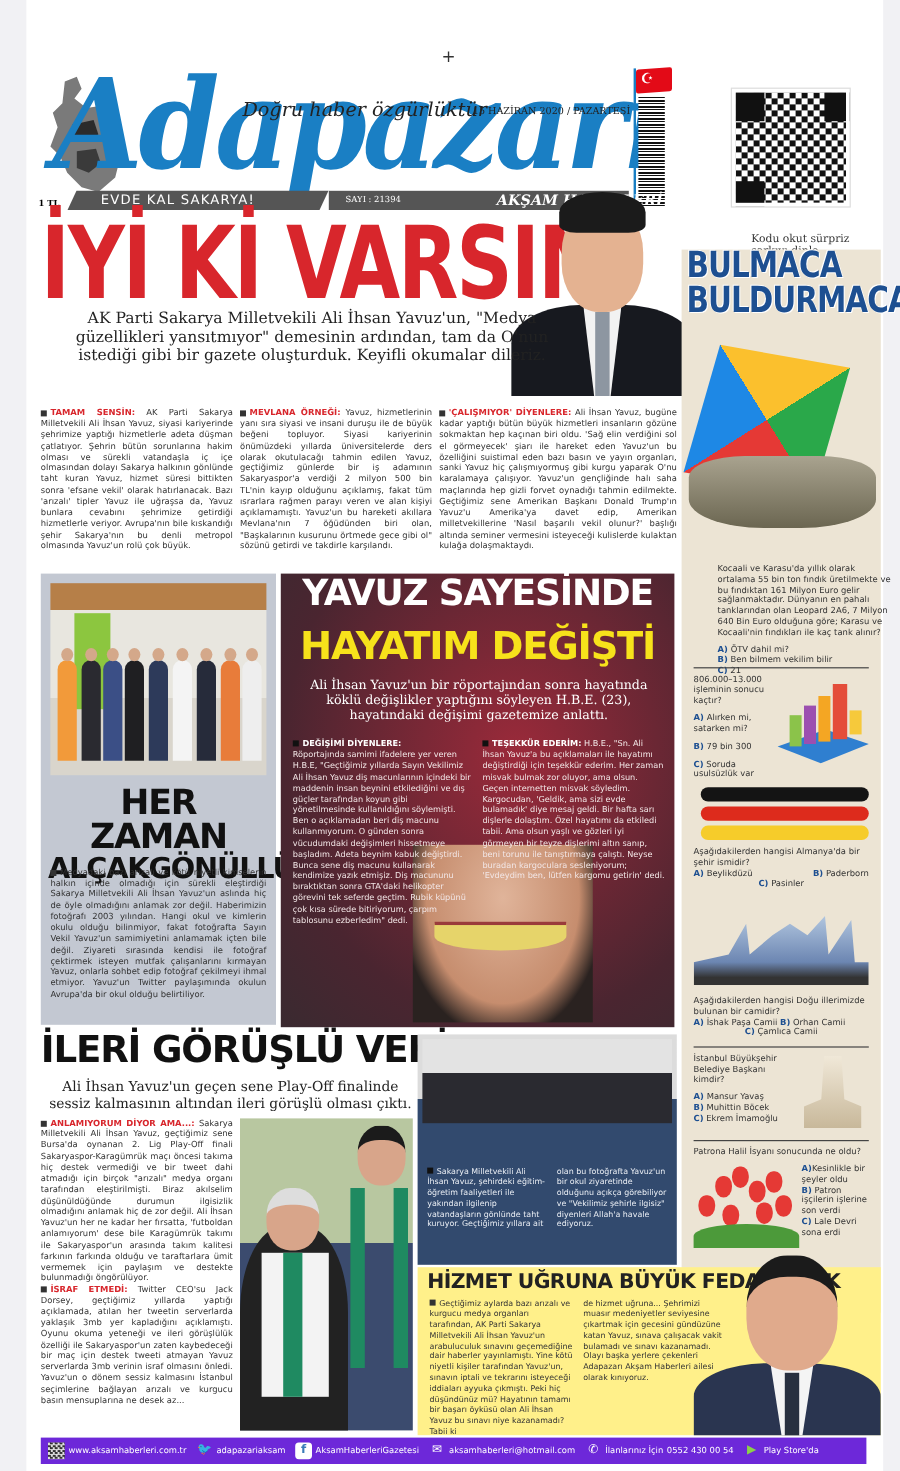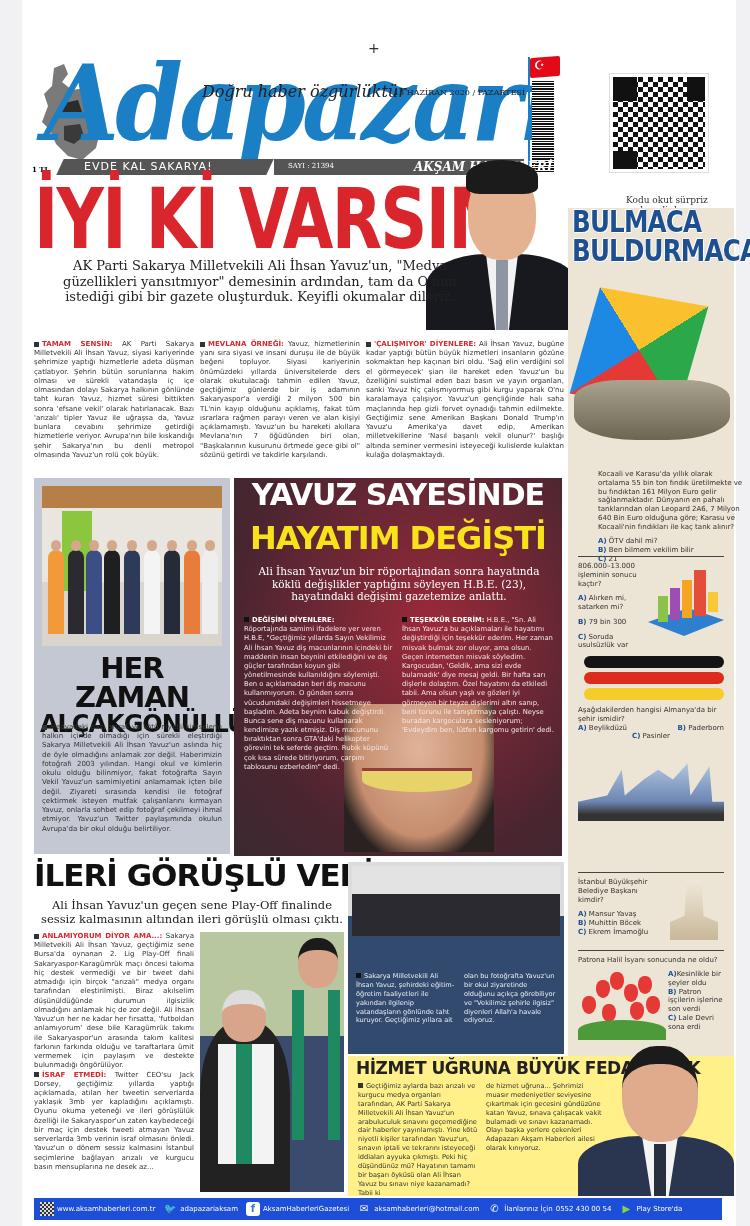--- a/index.html
+++ b/index.html
@@ -116,21 +116,21 @@
   .hizmet-head { left: 334px; top: 1058px; font-weight: bold; font-size: 17px; color: #222; letter-spacing: -0.5px; }
   .hz-c1 { left: 336px; top: 1082px; width: 120px; font-size: 6.6px; color: #333; line-height: 1.35; }
   .hz-c2 { left: 464px; top: 1082px; width: 116px; font-size: 6.6px; color: #333; line-height: 1.35; }
   .portrait2 { left: 556px; top: 1040px; width: 156px; height: 156px; overflow: hidden; }
   .portrait2 .face { position: absolute; left: 44px; top: 6px; width: 76px; height: 96px; background: #e0aa8c; border-radius: 45%; border-top: 18px solid #1b1b1b; }
   .portrait2 .suit { position: absolute; left: 0; top: 96px; width: 156px; height: 70px; background: #2a3550; border-radius: 40% 40% 0 0; }
   .portrait2 .shirt { position: absolute; left: 64px; top: 96px; width: 36px; height: 70px; background: #f4f4f4; clip-path: polygon(0 0, 100% 0, 70% 100%, 30% 100%); }
   .portrait2 .tie { position: absolute; left: 76px; top: 104px; width: 12px; height: 60px; background: #28303f; }
 
   
-  .footer { left: 12px; top: 1198px; width: 688px; height: 22px; background: #1d4ed8; display: flex; align-items: center; gap: 8px; padding: 0 6px; color: #fff; font-size: 7px; white-space: nowrap; }
+  .footer { left: 12px; top: 1198px; width: 688px; height: 22px; background: #6d28d9; display: flex; align-items: center; gap: 8px; padding: 0 6px; color: #fff; font-size: 7px; white-space: nowrap; }
   .footer .ico { display: inline-block; width: 14px; height: 14px; text-align: center; line-height: 14px; font-size: 10px; color: #fff; }
   .footer .ico.qr-mini { background: repeating-conic-gradient(#333 0 25%, #ddd 0 50%) 0 0/4px 4px; }
   .footer .ico.fb { background: #fff; color: #3a7bb8; font-weight: bold; border-radius: 3px; }
   .footer .ico.play { color: #8bd14a; }
   .footer .item { display: flex; align-items: center; gap: 3px; }
 </style>
 </head>
 <body>
 
 <div class="page">
@@ -217,20 +217,25 @@
   <div class="abs pq" style="left:556px; top:706px; width:146px;">
     <div>Aşağıdakilerden hangisi Almanya'da bir şehir ismidir?</div>
     <div style="display:flex; justify-content:space-between;">
         <span><b>A)</b> <span>Beylikdüzü</span></span>
         <span><b>B)</b> <span>Paderborn</span></span>
       </div>
     <div style="text-align:center"><b>C)</b> <span>Pasinler</span></div>
   </div>
   <div class="abs mosque"></div>
 
+  <div class="abs pq" style="left:556px; top:830px; width:146px;">
+    <div>Aşağıdakilerden hangisi Doğu illerimizde bulunan bir camidir?</div>
+    <div><b>A)</b> <span>İshak Paşa Camii</span> <b>B)</b> <span>Orhan Camii</span></div>
+    <div style="text-align:center"><b>C)</b> <span>Çamlıca Camii</span></div>
+  </div>
   <div class="abs pq-line" style="top:872px"></div>
 
   <div class="abs pq" style="left:556px; top:878px; width:80px;">
     <div>İstanbul Büyükşehir Belediye Başkanı kimdir?</div>
     <div style="margin-top:6px"><b>A)</b> <span>Mansur Yavaş</span></div>
     <div><b>B)</b> <span>Muhittin Böcek</span></div>
     <div><b>C)</b> <span>Ekrem İmamoğlu</span></div>
   </div>
   <div class="abs tower"></div>
   <div class="abs pq-line" style="top:950px"></div>

